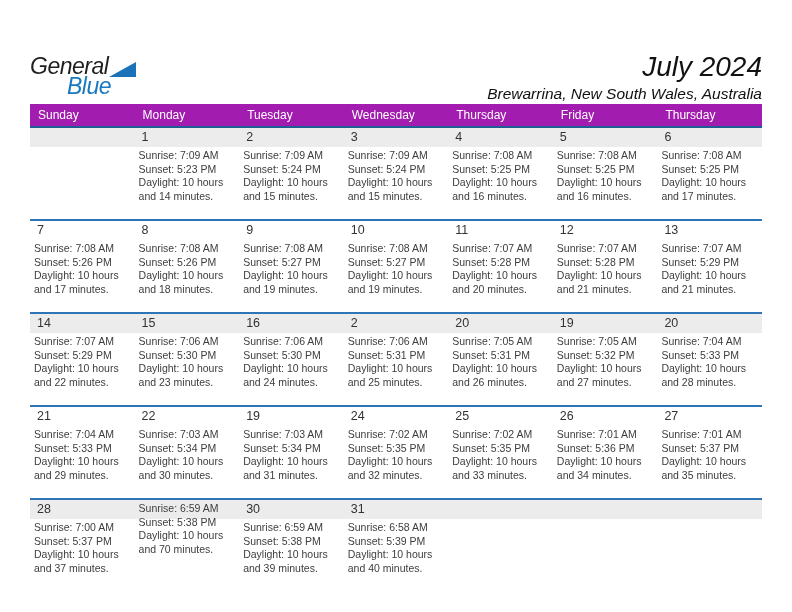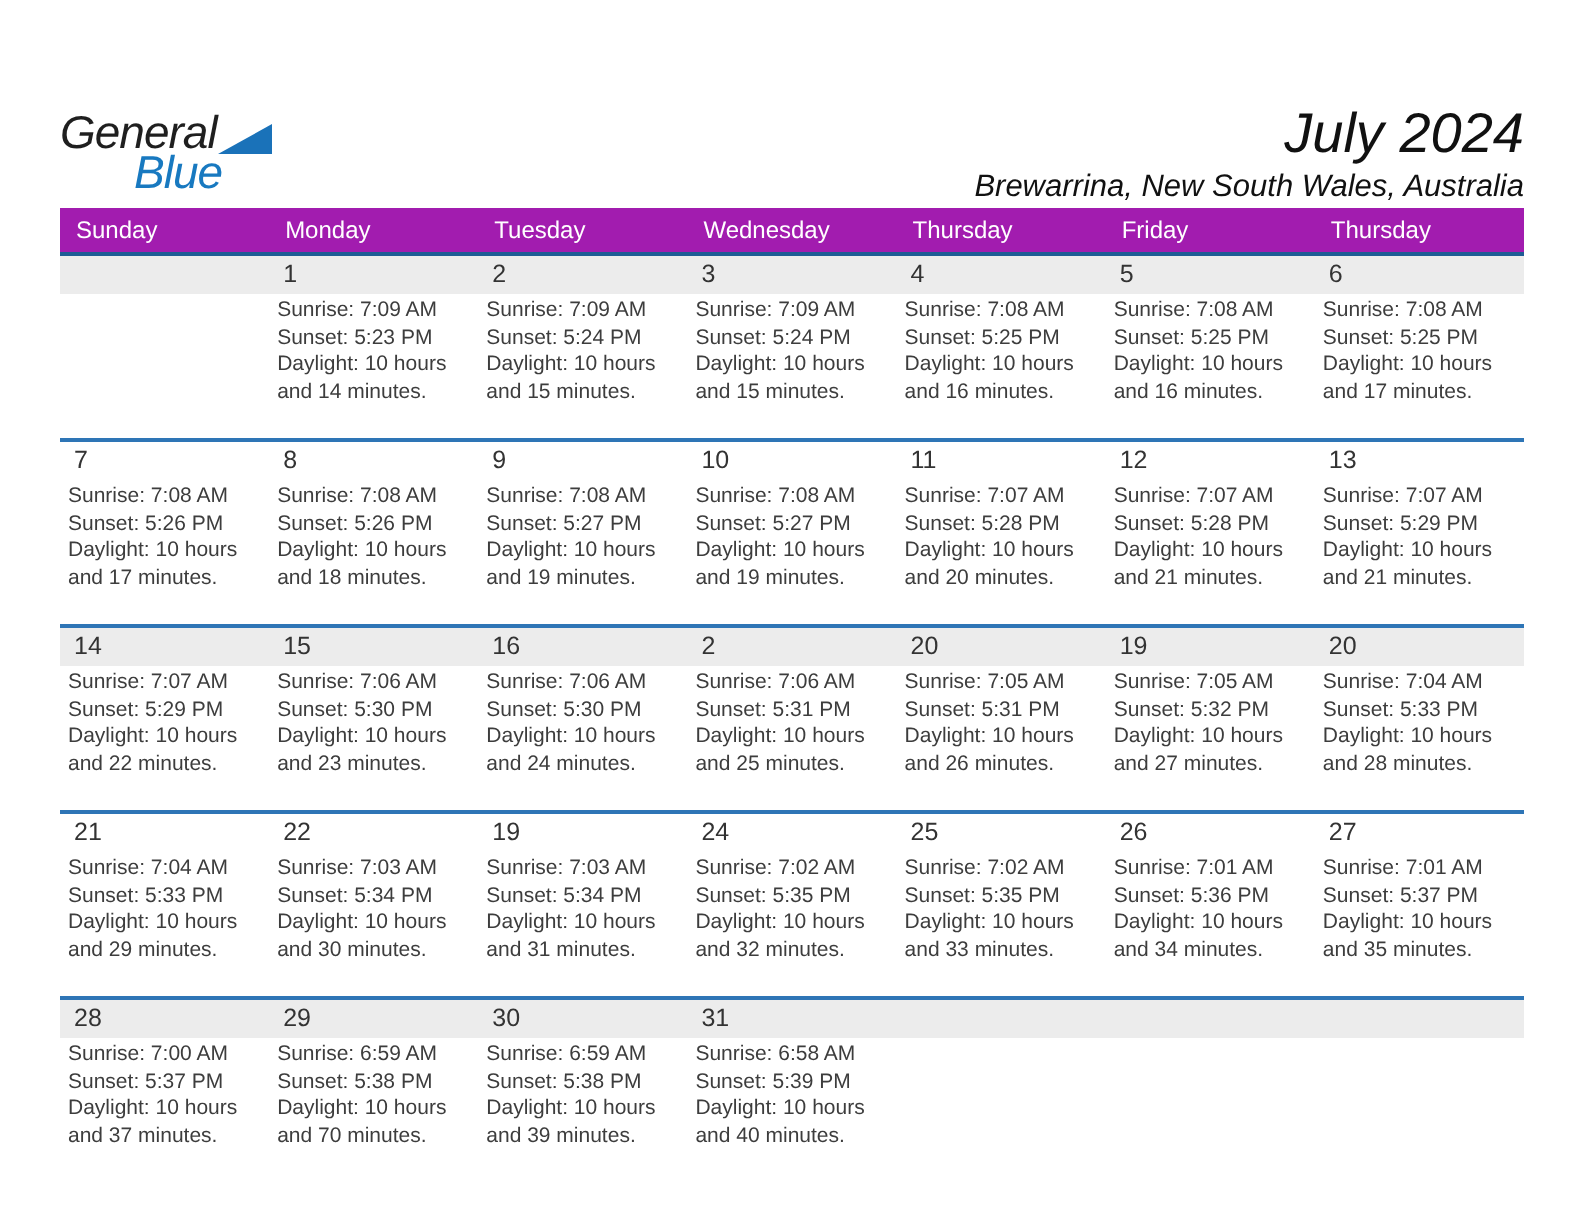--- a/index.html
+++ b/index.html
@@ -326,21 +326,20 @@
           <div class="cell">
             <div class="num">28</div>
             <div class="details">
               <div>Sunrise: 7:00 AM</div>
               <div>Sunset: 5:37 PM</div>
               <div>Daylight: 10 hours</div>
               <div>and 37 minutes.</div>
             </div>
           </div>
           <div class="cell">
-            <div class="num">29</div>
             <div class="details">
               <div>Sunrise: 6:59 AM</div>
               <div>Sunset: 5:38 PM</div>
               <div>Daylight: 10 hours</div>
               <div>and 70 minutes.</div>
             </div>
           </div>
           <div class="cell">
             <div class="num">30</div>
             <div class="details">

